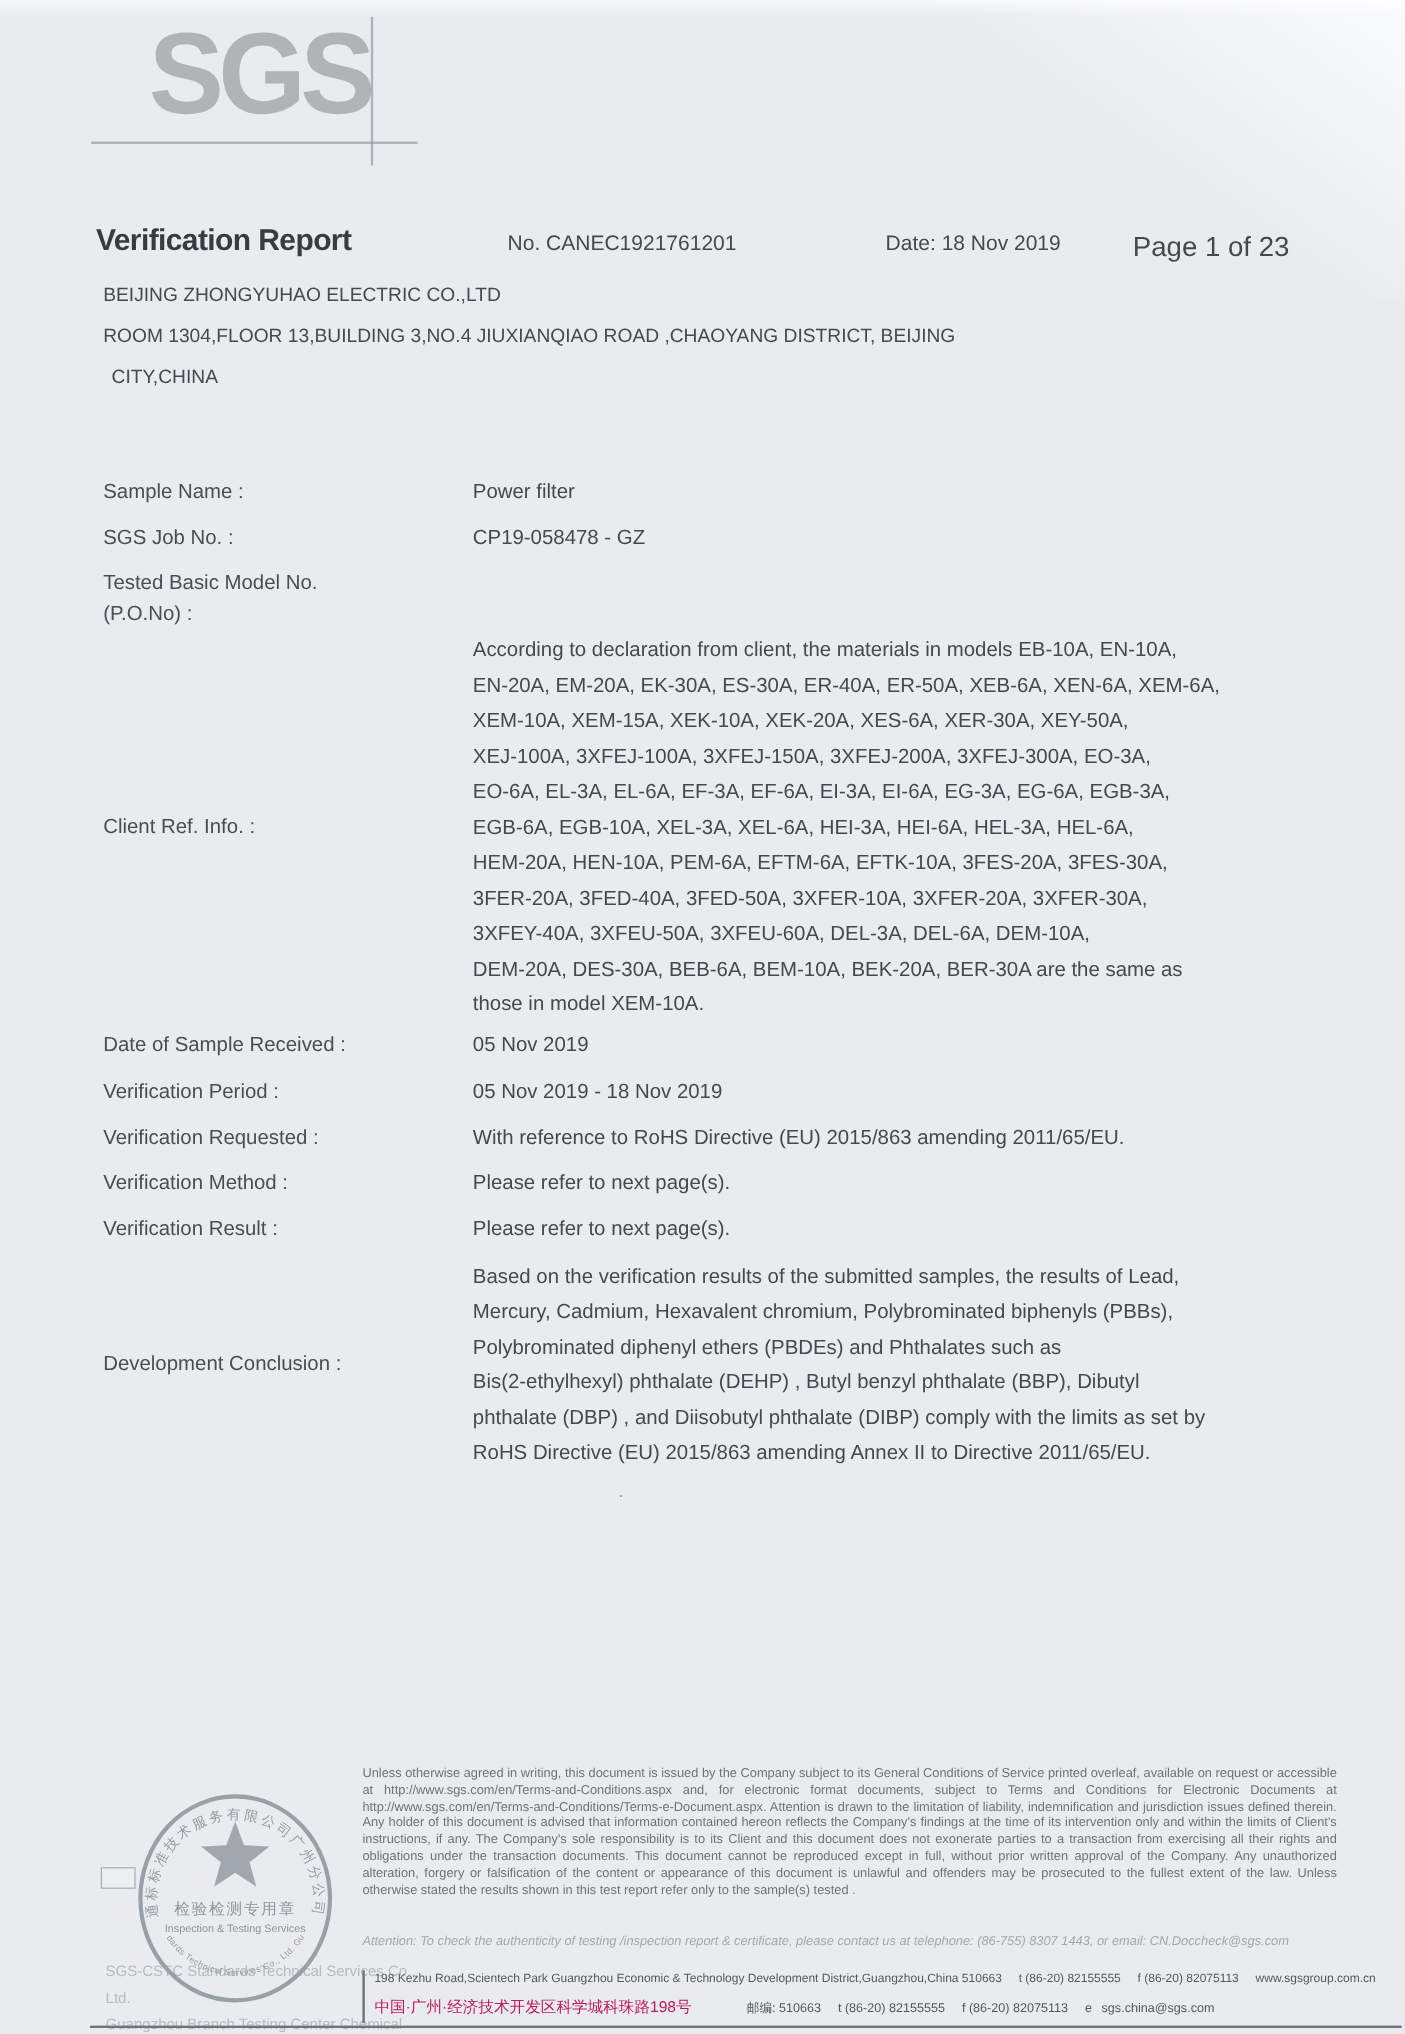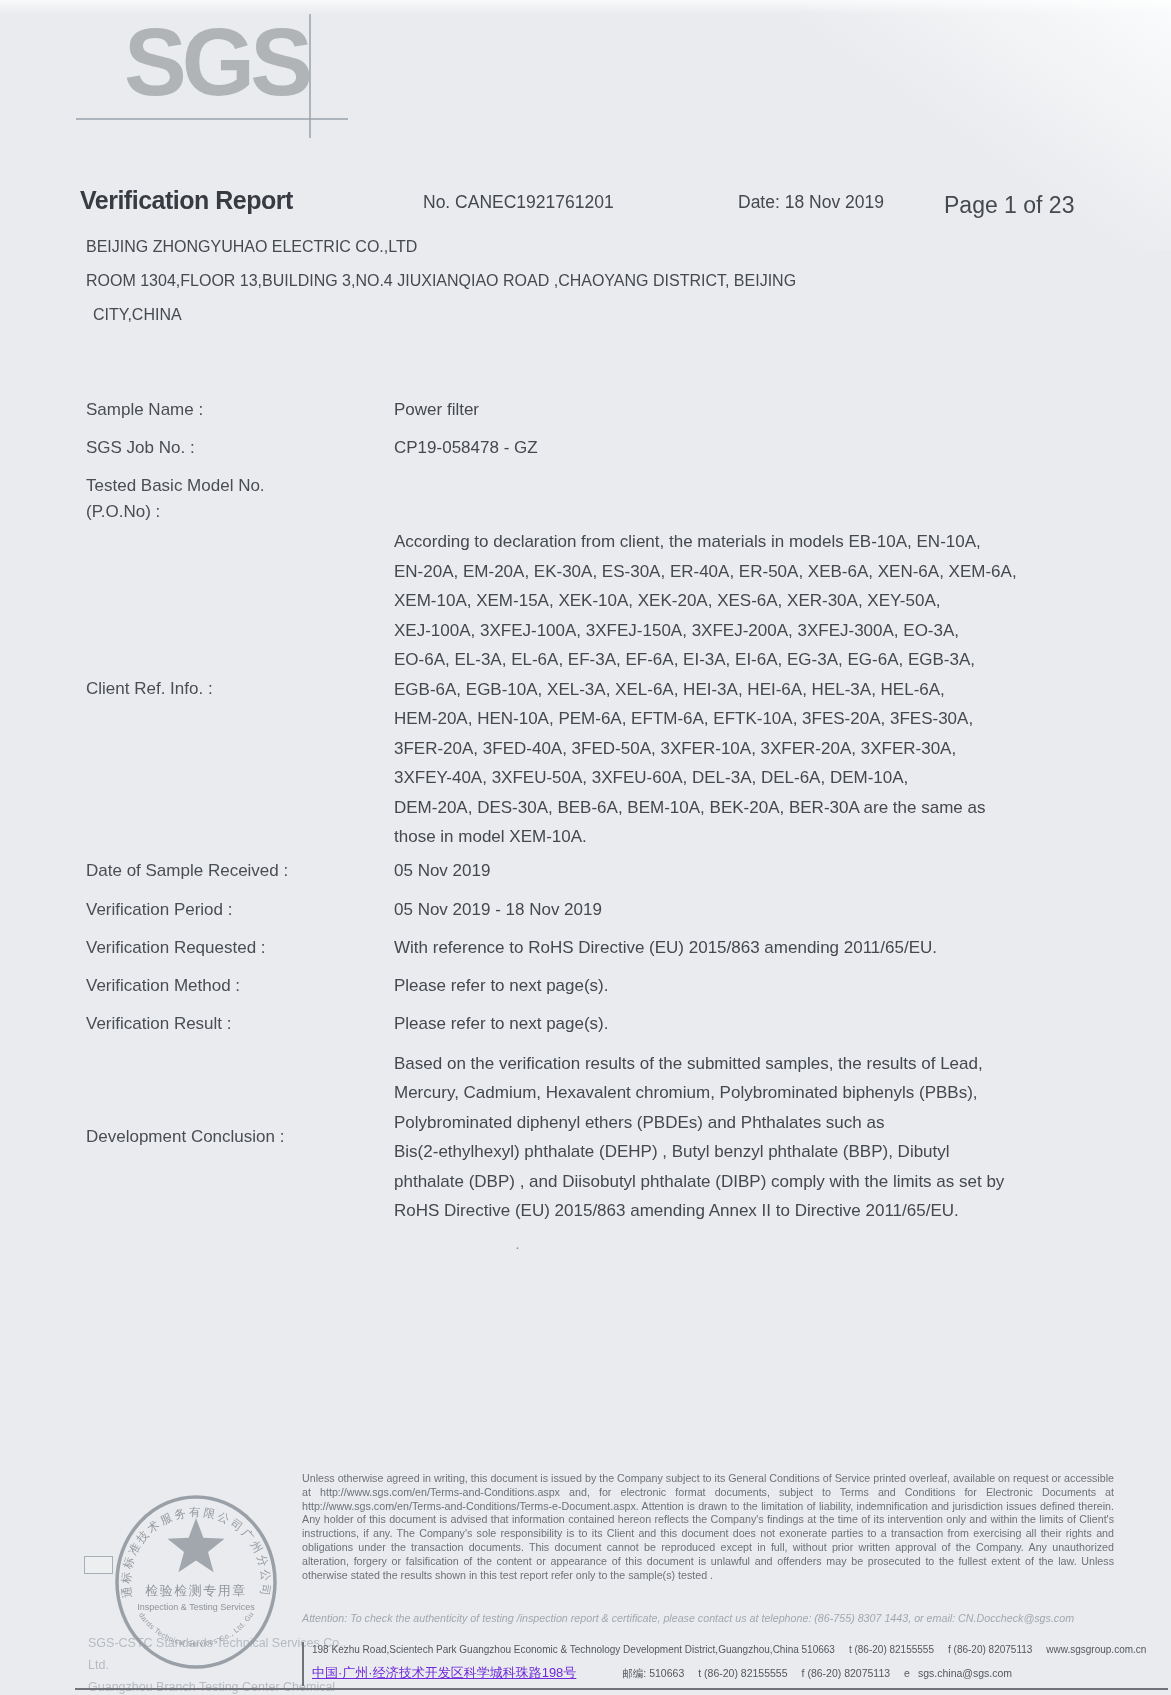--- a/index.html
+++ b/index.html
@@ -57,21 +57,21 @@
   }
   .attention {
     position:absolute; left:302px; top:1612px; width:812px;
     font-size:10.7px; line-height:13.8px; color:#a3a8ae; text-align:justify;font-style:italic;
   }
   .contact-divider { position:absolute; left:302px; top:1642px; width:2px; height:44px; background:#6f7378; }
   .contact { position:absolute; left:312px; top:1644px; width:856px; color:#54575c; }
   .contact-row { display:flex; align-items:baseline; white-space:nowrap; }
   .contact-row.r1 { font-size:10px; height:20px; }
   .contact-row.r2 { font-size:10.5px; height:22px; }
-  .cn-addr { font-size:13px; color:#6d28d9;text-decoration:underline; }
+  .cn-addr { font-size:13px; color:#be185d; }
   .c-item { margin-right:14px;text-align:right; }
   .c-item.tight { margin-right:8px; }
   .bottom-rule { position:absolute; left:75px; top:1688px; width:1093px; height:2px; background:#70747a; }
 </style>
 </head>
 <body>
 
 <div class="page">
 
   <div class="logo">SGS</div>

